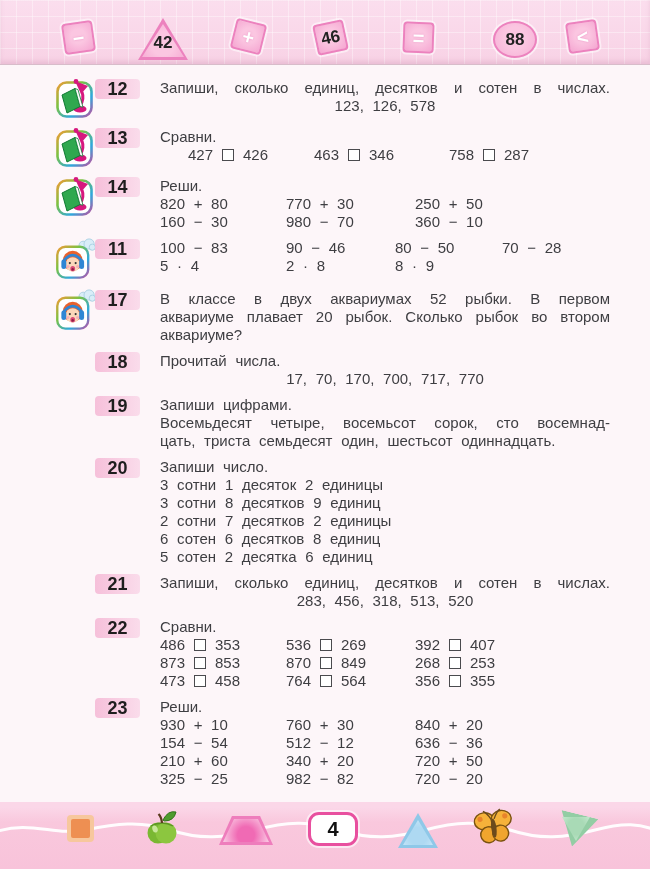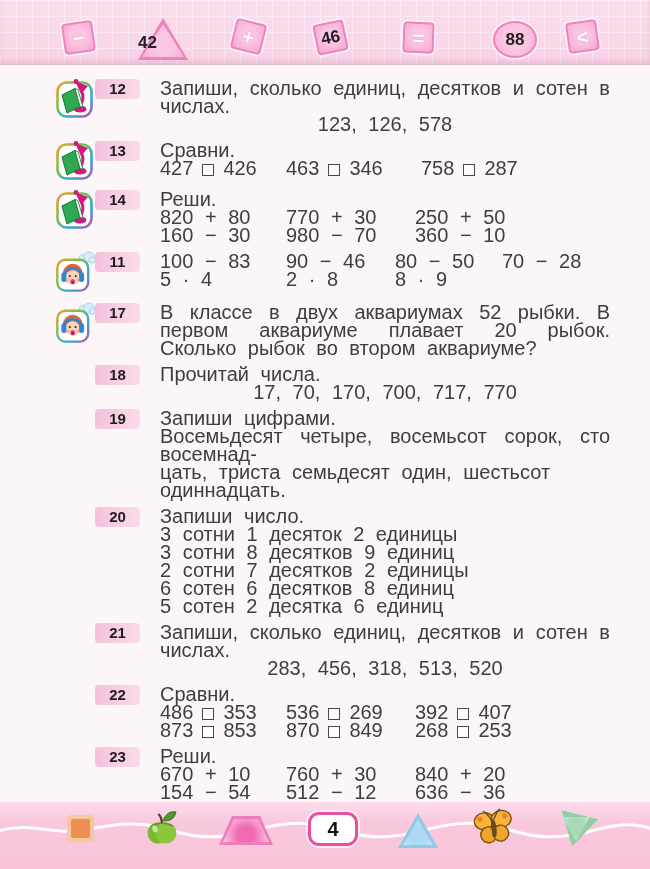--- a/index.html
+++ b/index.html
@@ -34,40 +34,40 @@
     border:2px solid #ec82be;box-sizing:border-box;
     box-shadow:0 0 0 2px rgba(255,255,255,.55);
   }
   .bnum{color:#222;font-weight:bold;font-size:17px;line-height:1;}
   .btri{width:50px;height:42px;}
   .btri .tri-outer{position:absolute;inset:0;background:#ec82be;
     clip-path:polygon(50% 0,0 100%,100% 100%);}
   .btri .tri-inner{position:absolute;left:4px;right:4px;top:6px;bottom:3px;
     background:radial-gradient(circle at 50% 60%, #fbc6e1 0 40%, #f5a6d1 100%);
     clip-path:polygon(50% 0,0 100%,100% 100%);}
-  .btri .bnum{position:absolute;left:0;right:0;top:16px;}
+  .btri .bnum{position:absolute;left:0;right:0;top:16px;text-align:center;}
   
   .content{padding:14px 40px 0 55px;}
   .ex{display:grid;grid-template-columns:40px 65px 450px;margin-bottom:8px;}
   .icon-cell{width:40px;}
   .icon-cell svg{display:block;margin-top:-3px;}
   .badge{
     width:45px;height:20px;border-radius:4px;margin-top:0;
     background:linear-gradient(90deg,#f6c0da,#fadcEB);
-    color:#1e1e1e;font-weight:bold;font-size:15px;line-height:20px;text-align:center;
-  }
-  .body{font-size:20px;line-height:18px;word-spacing:0.30em;}
+    color:#1e1e1e;font-weight:bold;font-size:18px;line-height:20px;text-align:center;
+  }
+  .body{font-size:15px;line-height:18px;word-spacing:0.30em;}
   .body p{margin:0;}
   .just{text-align:justify;text-align-last:justify;}
   .justflow{text-align:justify;}
   .center{text-align:center;}
   .row{display:flex;}
   .r3a > span:nth-child(1){width:126px;}
   .r3a > span:nth-child(2){width:129px;}
-  .r3b > span:nth-child(1){width:126px;}
+  .r3b > span:nth-child(1){width:126px;margin-left:28px;}
   .r3b > span:nth-child(2){width:135px;}
   .r4 > span:nth-child(1){width:126px;}
   .r4 > span:nth-child(2){width:109px;}
   .r4 > span:nth-child(3){width:107px;}
   .cbox{
     display:inline-block;width:12px;height:12px;box-sizing:border-box;
     border:1.5px solid #4a4a4e;margin:0 9px;vertical-align:-1px;background:#fff;
   }
   
   .bottom-band{
@@ -346,32 +346,37 @@
       <div class="row r3a">
         <span class="pair"><span>486</span><span class="cbox"></span><span>353</span></span>
         <span class="pair"><span>536</span><span class="cbox"></span><span>269</span></span>
         <span class="pair"><span>392</span><span class="cbox"></span><span>407</span></span>
       </div>
       <div class="row r3a">
         <span class="pair"><span>873</span><span class="cbox"></span><span>853</span></span>
         <span class="pair"><span>870</span><span class="cbox"></span><span>849</span></span>
         <span class="pair"><span>268</span><span class="cbox"></span><span>253</span></span>
       </div>
+      <div class="row r3a">
+        <span class="pair"><span>473</span><span class="cbox"></span><span>458</span></span>
+        <span class="pair"><span>764</span><span class="cbox"></span><span>564</span></span>
+        <span class="pair"><span>356</span><span class="cbox"></span><span>355</span></span>
+      </div>
     </div>
   </section>
 
   <section class="ex">
     <div class="icon-cell"></div>
     <div>
         <div class="badge">23</div>
       </div>
     <div class="body">
       <p>Реши.</p>
       <div class="row r3a">
-        <span>670 + 10</span>
+        <span>930 + 10</span>
         <span>760 + 30</span>
         <span>840 + 20</span>
       </div>
       <div class="row r3a">
         <span>154 − 54</span>
         <span>512 − 12</span>
         <span>636 − 36</span>
       </div>
       <div class="row r3a">
         <span>210 + 60</span>

